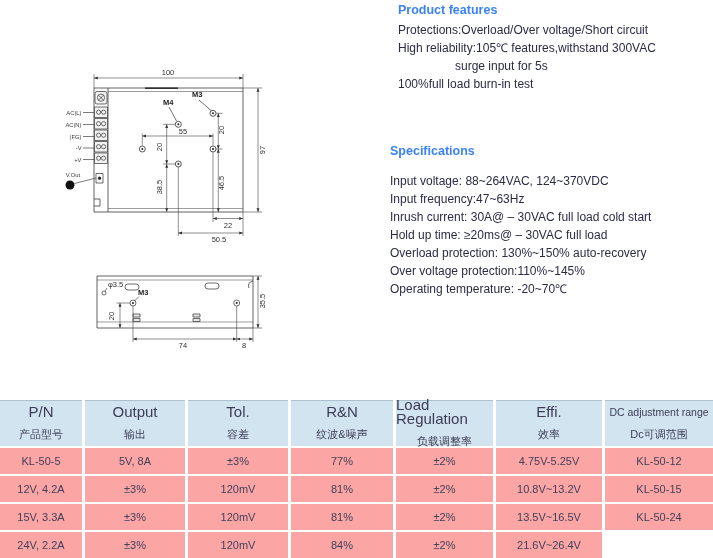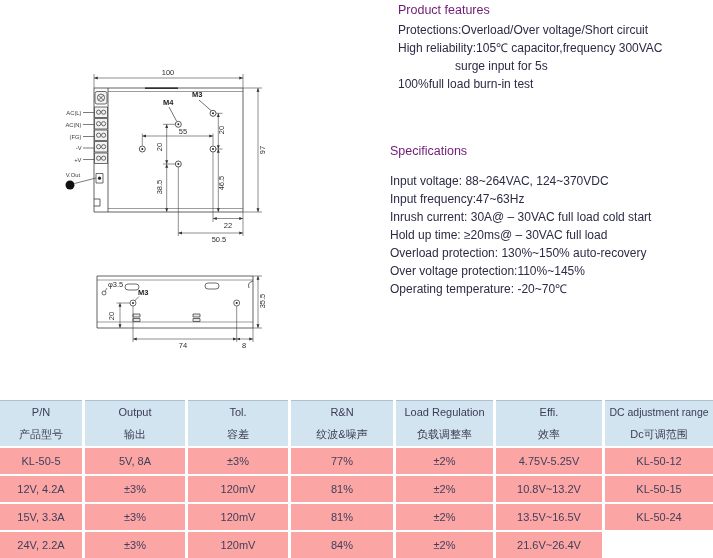--- a/index.html
+++ b/index.html
@@ -2,42 +2,42 @@
 <html><head>
 <meta charset="utf-8">
 <style>
   html,body{margin:0;padding:0;background:#fff;}
   .page{position:relative;width:713px;height:558px;background:#ffffff;overflow:hidden;
         font-family:"Liberation Sans",sans-serif;color:#2b2b45;}
 
   
   .features{position:absolute;left:398px;top:2px;width:312px;}
   .specs{position:absolute;left:390px;top:143px;width:322px;}
-  .sec-title{color:#701a75;font-size:12.5px;line-height:16px;margin:0 0 3px 0;font-weight:normal;}
+  .sec-title{color:#3b82f6;font-size:12.5px;line-height:16px;margin:0 0 3px 0;font-weight:bold;}
   .specs .sec-title{margin-bottom:13px;}
   .tline{font-size:12px;line-height:18px;white-space:nowrap;color:#2b2b45;}
   .tline.indent{padding-left:57px;}
 
   
   .drawing{position:absolute;}
   #topview{left:50px;top:55px;}
   #frontview{left:50px;top:268px;}
   svg line,svg rect,svg circle,svg path,svg polyline{vector-effect:non-scaling-stroke;}
   .dimtxt{font-size:7.5px;fill:#2e2e2e;font-family:"Liberation Sans",sans-serif;}
   .lbltxt{font-size:7.5px;fill:#1c1c1c;font-weight:bold;font-family:"Liberation Sans",sans-serif;}
   .termtxt{font-size:5.8px;fill:#3a3a3a;font-family:"Liberation Sans",sans-serif;}
 
   
   .spec-table{position:absolute;left:0;top:400px;width:713px;display:grid;
       grid-template-columns:82px 100px 100px 102px 97px 106px 108px;
       grid-template-rows:46px 26px 26px 26px 26px;
       column-gap:3px;row-gap:2px;background:#ffffff;}
   .th{background:#d3e4f1;display:flex;flex-direction:column;justify-content:center;align-items:center;
       color:#3c3c55;box-shadow:inset 0 1px 0 #aebfd0;}
-  .th .en{font-size:11px;line-height:14px;}
+  .th .en{font-size:15px;line-height:14px;}
   .th .zh{font-size:11px;line-height:14px;margin-top:8px;}
   .th.compact .en{font-size:10.5px;}
   .td{background:#fca5a5;display:flex;align-items:center;justify-content:center;
       font-size:11px;color:#3f3f58;}
 </style>
 </head>
 <body>
 
 <div class="page">
 
@@ -216,21 +216,21 @@
       <text class="dimtxt" transform="rotate(-90 64 48)" x="64" y="48" text-anchor="middle">20</text>
       <text class="dimtxt" transform="rotate(-90 215 33)" x="215" y="33" text-anchor="middle">35.5</text>
       <text class="dimtxt" x="133" y="80" text-anchor="middle" font-size="8.5">74</text>
       <text class="dimtxt" x="194" y="80" text-anchor="middle" font-size="8.5">8</text>
     </g>
   </svg>
 
   <div class="features">
     <h3 class="sec-title">Product features</h3>
     <div class="tline">Protections:Overload/Over voltage/Short circuit</div>
-    <div class="tline">High reliability:105℃ capacitor,frequency 300VAC</div>
+    <div class="tline">High reliability:105℃ features,withstand 300VAC</div>
     <div class="tline indent">surge input for 5s</div>
     <div class="tline">100%full load burn-in test</div>
   </div>
 
   <div class="specs">
     <h3 class="sec-title">Specifications</h3>
     <div class="tline">Input voltage:  88~264VAC, 124~370VDC</div>
     <div class="tline">Input frequency:47~63Hz</div>
     <div class="tline">Inrush current:  30A@ – 30VAC full load cold start</div>
     <div class="tline">Hold up time:  ≥20ms@ – 30VAC full load</div>

